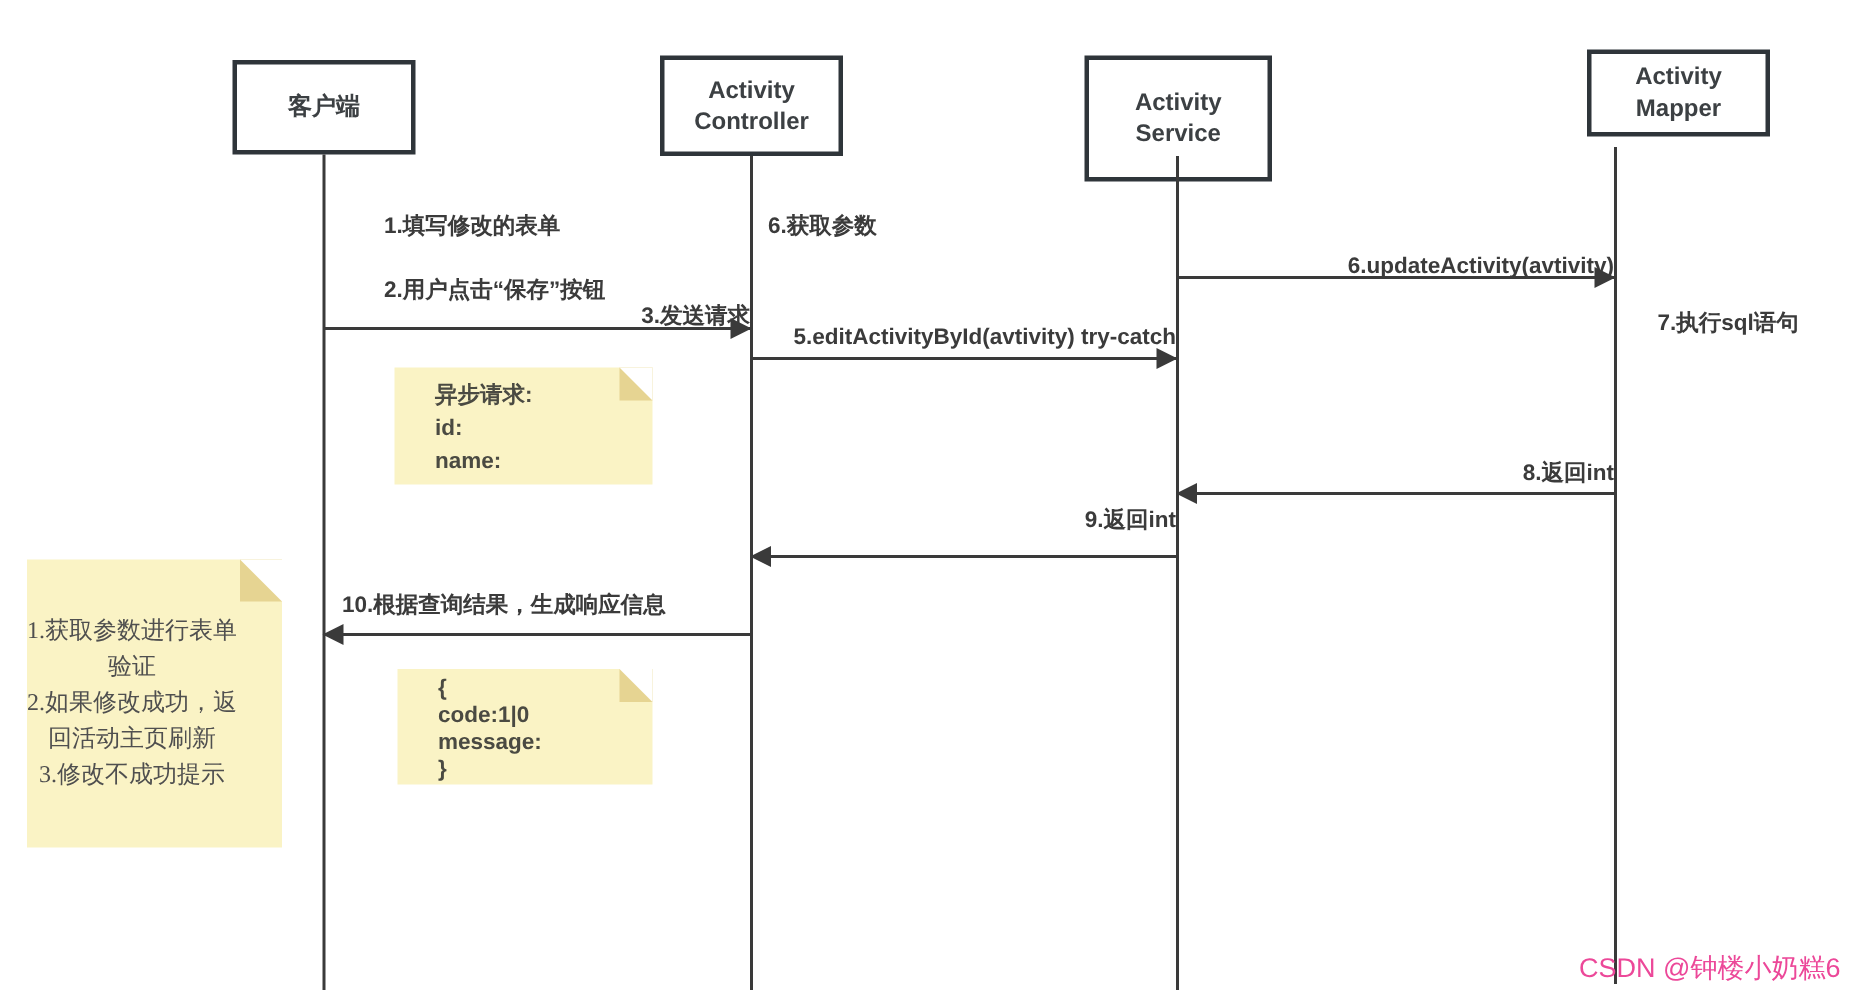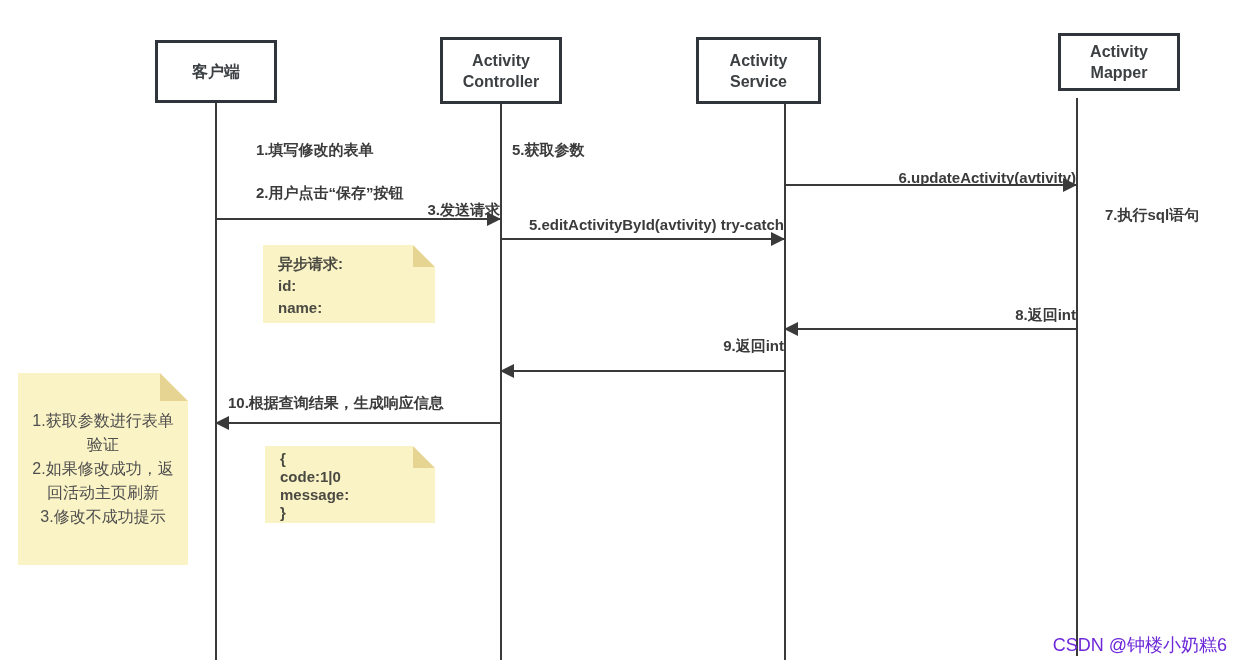--- a/index.html
+++ b/index.html
@@ -22,53 +22,53 @@
   .arrow.left  .head{left:-1px;top:-6px;border-width:7px 14px 7px 0;border-color:transparent #3a3a3a transparent transparent;}
   
   .msg{position:absolute;font-weight:700;font-size:15px;color:#3b3b3b;white-space:nowrap;margin-top:20px;}
   .msg.center{text-align:right;white-space:normal;}
   .prewrap{white-space:pre-line;}
   
   .note{position:absolute;background:#faf3c5;box-sizing:border-box;}
   .note .fold{position:absolute;top:0;right:0;width:0;height:0;
     border-bottom:22px solid #e6d492;border-right:22px solid #ffffff;}
   .note.big .fold{border-bottom-width:28px;border-right-width:28px;}
-  .note .body{font-weight:700;font-size:15px;line-height:22px;color:#4a4a42;padding:8px 0 0 15px;white-space:pre-line;}
+  .note .body{font-weight:700;font-size:15px;line-height:22px;color:#4a4a42;padding:8px 0 0 27px;white-space:pre-line;}
   .note.code .body{line-height:18px;padding-top:4px;}
-  .note.big{display:flex;align-items:center;justify-content:center;}
+  .note.big{display:flex;align-items:center;justify-content:flex-start;font-family:Liberation Serif, serif;}
   .note.big .body{font-weight:400;font-size:16px;line-height:24px;color:#4f4f4f;text-align:center;padding:0;}
   
-  .watermark{position:absolute;font-size:18px;color:#6d28d9;white-space:nowrap;}
+  .watermark{position:absolute;font-size:18px;color:#ec4899;white-space:nowrap;}
 </style>
 </head>
 <body>
 
 <div class="stage">
 
   <div class="actor" style="left:155px;top:40px;width:122px;height:63px">
     <span>客户端</span>
   </div>
   <div class="actor" style="left:440px;top:37px;width:122px;height:67px">
     <span>Activity Controller</span>
   </div>
-  <div class="actor" style="left:696px;top:37px;width:125px;height:67px">
+  <div class="actor" style="left:723px;top:37px;width:125px;height:84px">
     <span>Activity Service</span>
   </div>
   <div class="actor" style="left:1058px;top:33px;width:122px;height:58px">
     <span>Activity Mapper</span>
   </div>
 
   <div class="lifeline" style="left:215px;top:103px;height:557px"></div>
   <div class="lifeline" style="left:500px;top:104px;height:556px"></div>
   <div class="lifeline" style="left:784px;top:104px;height:556px"></div>
   <div class="lifeline" style="left:1076px;top:98px;height:558px"></div>
 
   <div class="msg" style="left:256px;top:121px">1.填写修改的表单</div>
   <div class="msg" style="left:256px;top:164px">2.用户点击“保存”按钮</div>
-  <div class="msg" style="left:512px;top:121px">5.获取参数</div>
+  <div class="msg" style="left:512px;top:121px">6.获取参数</div>
   <div class="msg" style="left:1105px;top:186px">7.执行sql语句</div>
 
   <div class="msg center" style="left:216px;top:181px;width:284px">3.发送请求</div>
   <div class="arrow right" style="left:216px;top:218px;width:284px">
     <div class="head"></div>
   </div>
 
   <div class="msg center prewrap" style="left:501px;top:195px;width:283px;line-height:20px">5.editActivityById(avtivity)
 try-catch</div>
   <div class="arrow right" style="left:501px;top:238px;width:283px">

